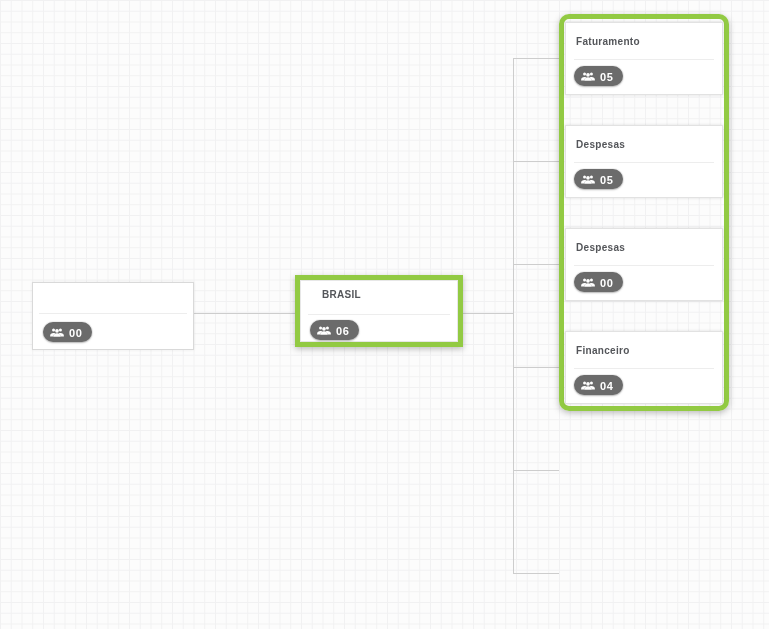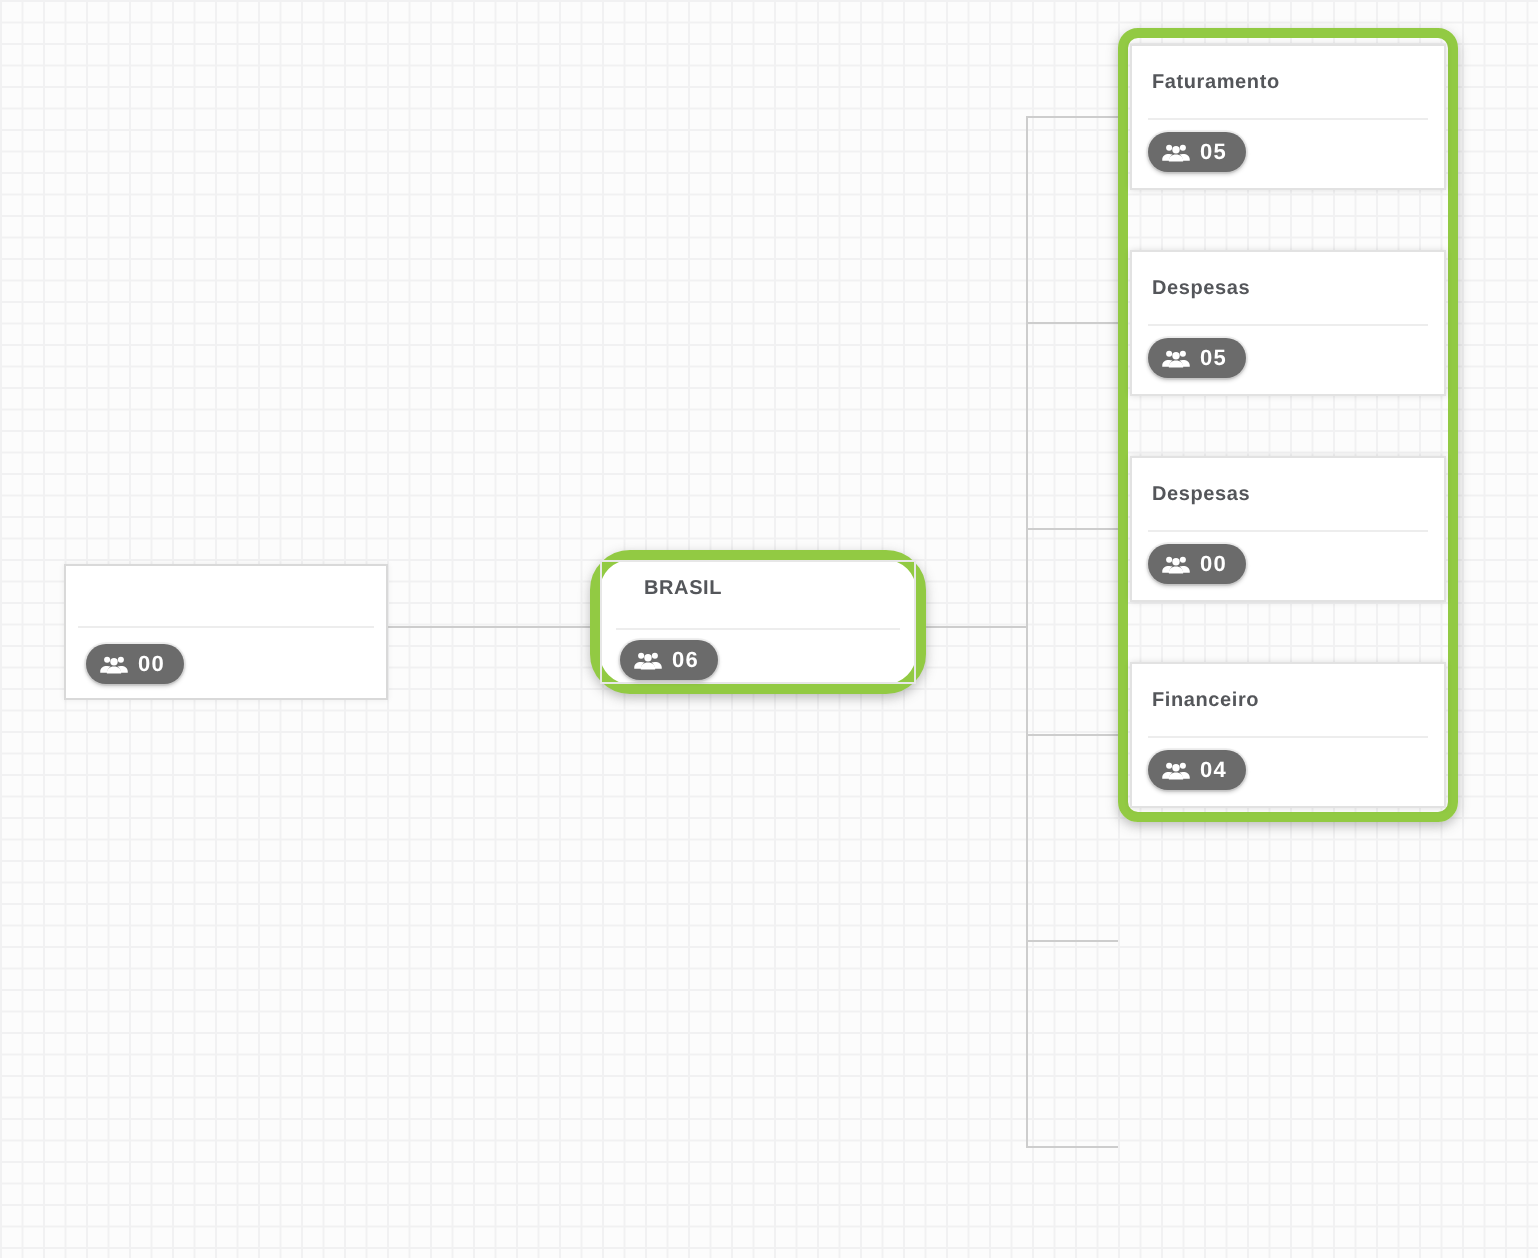--- a/index.html
+++ b/index.html
@@ -55,21 +55,21 @@
     font-size:11px;font-weight:700;letter-spacing:.6px;line-height:1;
     transform:translateY(.5px);
   }
   .badge svg{display:block;}
 
   
   .sel-frame{
     position:absolute;
     background:#fff;
     border:5px solid var(--selection-green,#92ca43);
-    border-radius:20px;
+    border-radius:0;
     box-shadow:0 2px 6px rgba(70,70,70,.35);
     box-sizing:border-box;
     text-align:right;
   }
   .inner-edge{position:absolute;inset:0;border:1px solid #e7e7e7;pointer-events:none;}
 
   
   #children-frame{
     position:absolute;
     left:559px;top:14px;width:170px;

